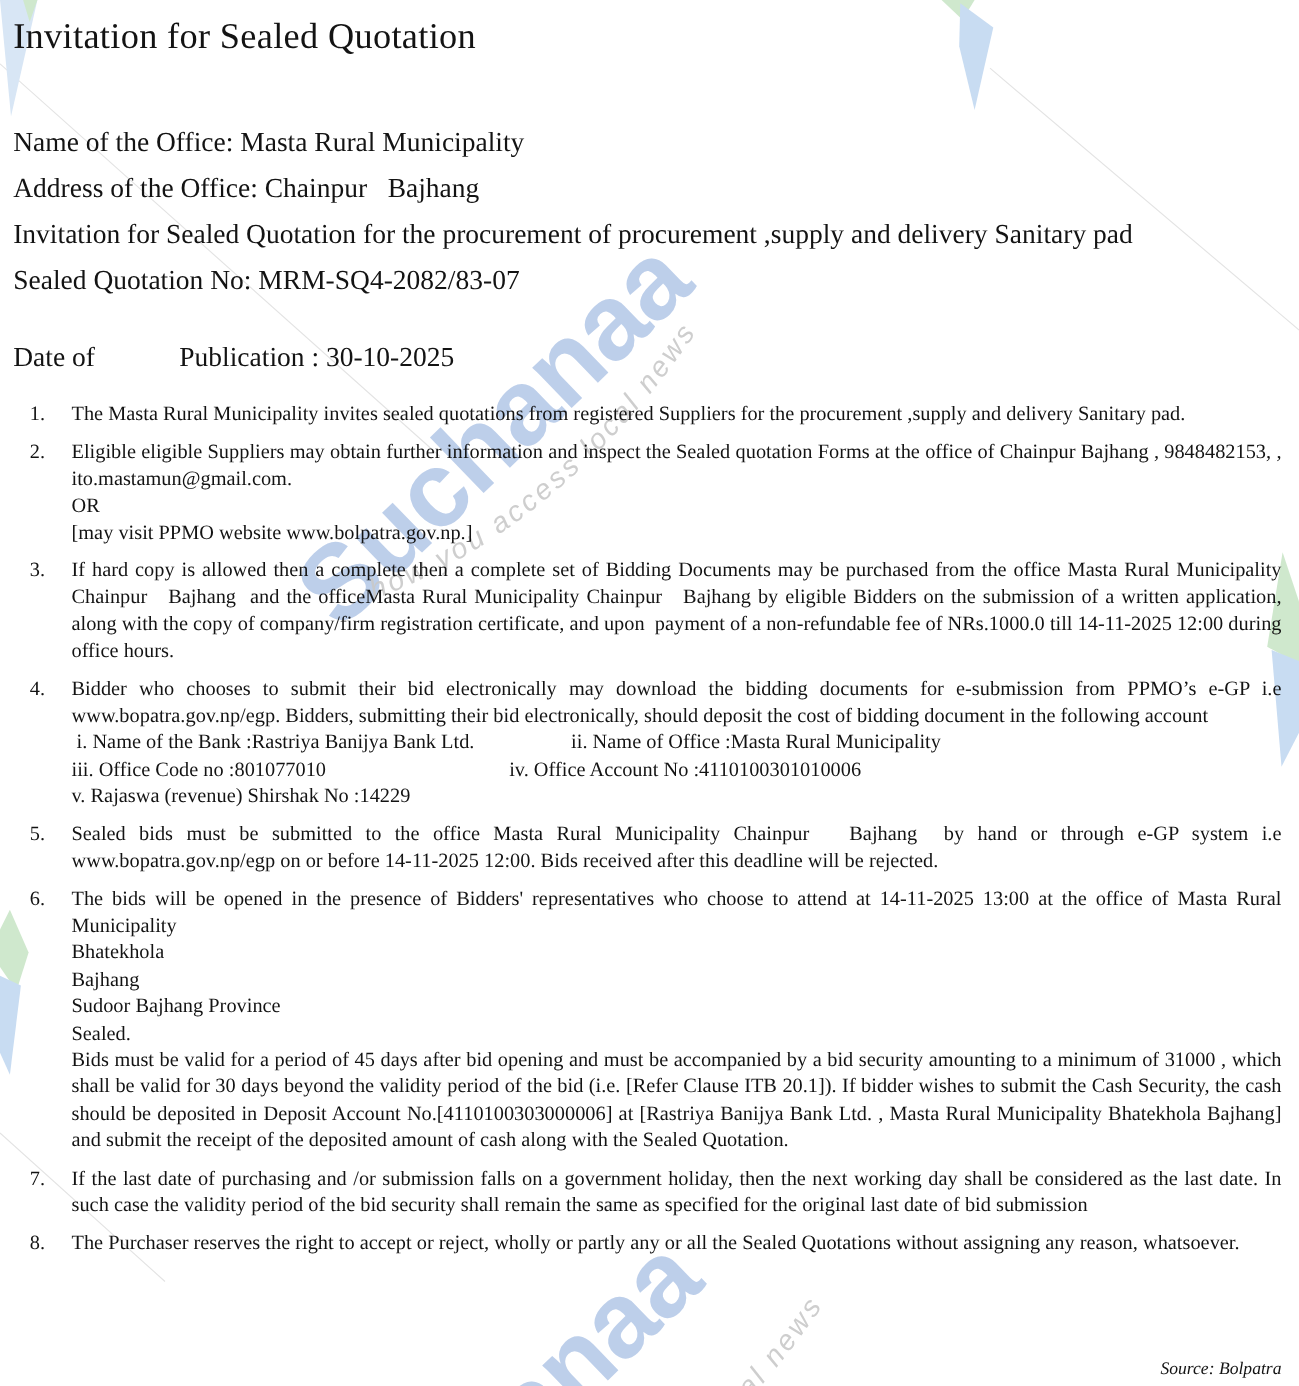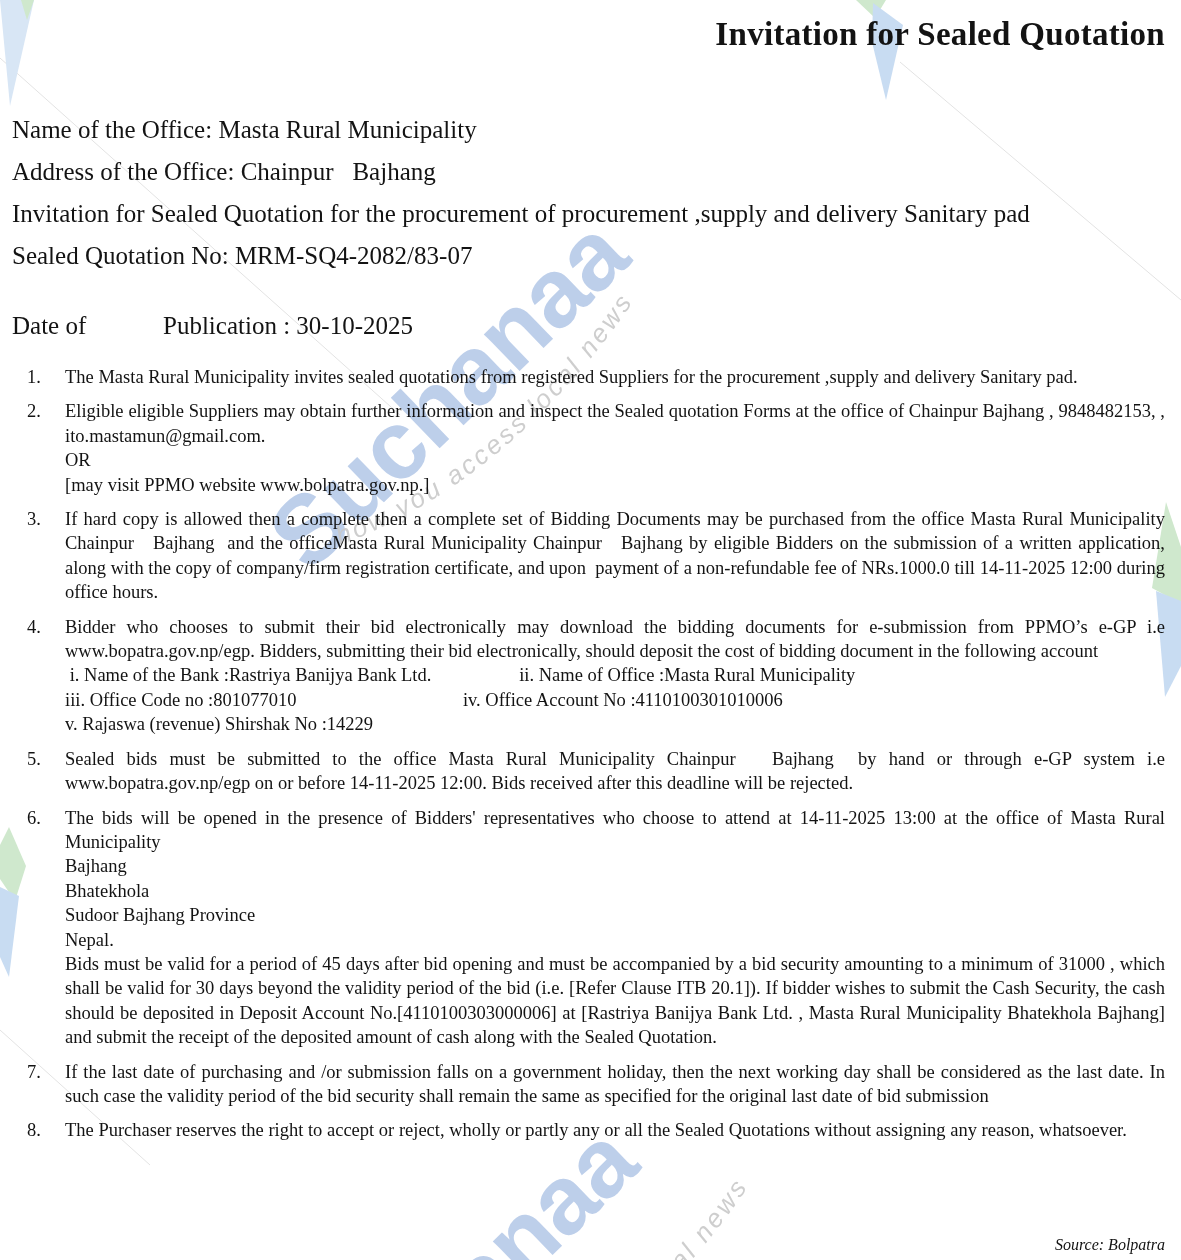--- a/index.html
+++ b/index.html
@@ -4,21 +4,21 @@
 <style>
   html,body{margin:0;padding:0;}
   body{
     width:1181px;height:1260px;background:#ffffff;overflow:hidden;position:relative;
     font-family:"Liberation Serif", serif;color:#131313;
   }
   .deco-layer{position:absolute;left:0;top:0;z-index:0;pointer-events:none;}
   .wm-brand{font-family:"Liberation Sans", sans-serif;font-weight:bold;font-size:97px;opacity:.88;letter-spacing:-1px;}
   .wm-tagline{font-family:"Liberation Sans", sans-serif;font-style:italic;font-size:26px;letter-spacing:3px;opacity:.9;}
   .doc{position:relative;z-index:1;padding:12px 16px 0 12px;}
-  .title{font-size:33px;line-height:40px;font-weight:bold;text-align:right;margin:2px 0 0 0;letter-spacing:.3px;}
+  .title{font-size:33px;line-height:40px;font-weight:normal;text-align:left;margin:2px 0 0 0;letter-spacing:.3px;}
   .header-block{margin-top:63px;}
   .header-block p{margin:0 0 17px 0;font-size:25px;line-height:25px;}
   .date-line .label{display:inline-block;width:151px;margin-top:28px;}
   .items{margin:27px 0 0 0;padding:0 0 0 15px;}
   .item{display:flex;margin-bottom:10px;font-size:18.5px;line-height:24.4px;}
   .item .num{flex:0 0 38px;}
   .item .body{flex:1 1 auto;min-width:0;}
   .para{text-align:justify;}
   .source{position:absolute;top:1236px;right:16px;z-index:1;font-style:italic;font-size:16px;}
 </style>
@@ -100,24 +100,24 @@
       <div class="item">
         <span class="num">5.</span>
         <div class="body">
           <div class="para">Sealed bids must be submitted to the office Masta Rural Municipality Chainpur&nbsp;&nbsp; Bajhang&nbsp; by hand or through e-GP system i.e www.bopatra.gov.np/egp on or before 14-11-2025 12:00. Bids received after this deadline will be rejected.</div>
         </div>
       </div>
       <div class="item">
         <span class="num">6.</span>
         <div class="body">
           <div class="para">The bids will be opened in the presence of Bidders' representatives who choose to attend at 14-11-2025 13:00 at the office of Masta Rural Municipality</div>
+          <div class="para">Bhatekhola</div>
           <div class="para">Bajhang</div>
-          <div class="para">Bhatekhola</div>
           <div class="para">Sudoor Bajhang Province</div>
-          <div class="para">Nepal.</div>
+          <div class="para">Sealed.</div>
           <div class="para">Bids must be valid for a period of 45 days after bid opening and must be accompanied by a bid security amounting to a minimum of 31000 , which shall be valid for 30 days beyond the validity period of the bid (i.e. [Refer Clause ITB 20.1]). If bidder wishes to submit the Cash Security, the cash should be deposited in Deposit Account No.[4110100303000006] at [Rastriya Banijya Bank Ltd. , Masta Rural Municipality Bhatekhola Bajhang] and submit the receipt of the deposited amount of cash along with the Sealed Quotation.</div>
         </div>
       </div>
       <div class="item">
         <span class="num">7.</span>
         <div class="body">
           <div class="para">If the last date of purchasing and /or submission falls on a government holiday, then the next working day shall be considered as the last date. In such case the validity period of the bid security shall remain the same as specified for the original last date of bid submission</div>
         </div>
       </div>
       <div class="item">

